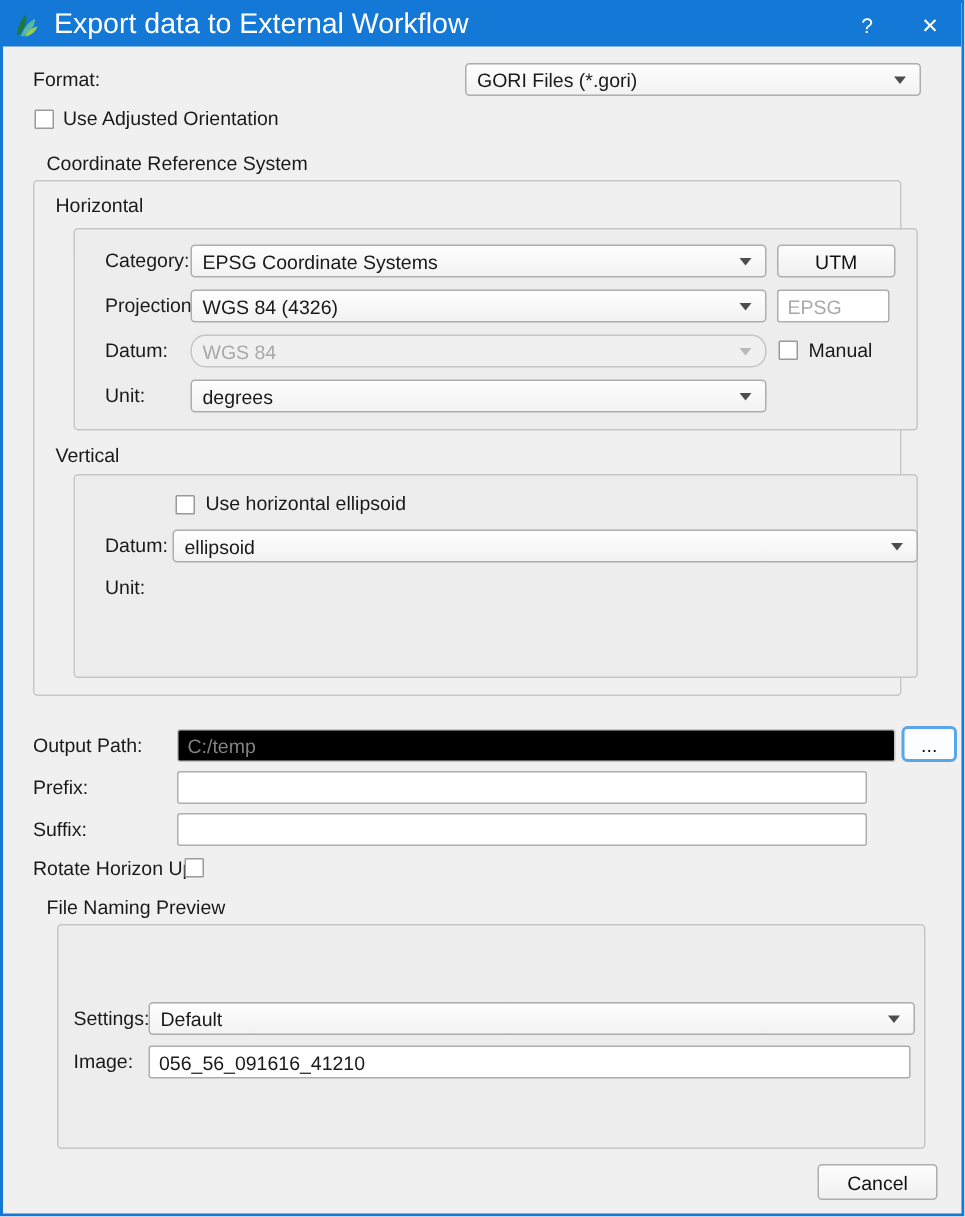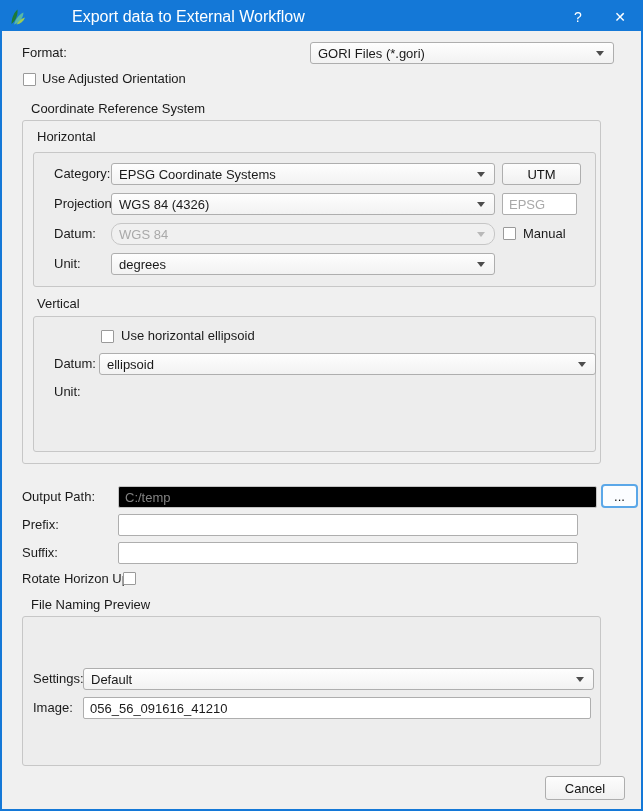--- a/index.html
+++ b/index.html
@@ -6,21 +6,21 @@
   .window {
     position:relative; width:643px; height:811px; box-sizing:border-box;
     background:#f0f0f0; border:2px solid #1478d7; overflow:hidden;
     font-family:"Liberation Sans",sans-serif; font-size:13px; color:#1a1a1a;
   }
   .titlebar {
     position:absolute; left:0; top:0; right:0; height:29px;
     background:#1478d7; color:#ffffff; display:flex; align-items:center;
   }
   .titlebar-icon { width:18px; height:18px; margin:0 9px 0 7px; flex:none; }
-  .titlebar-title { font-size:16px; white-space:nowrap;margin-left:36px; }
+  .titlebar-title { font-size:19px; white-space:nowrap; }
   .titlebar-btns { margin-left:auto; display:flex; height:100%; }
   .tb-btn { width:42px; height:100%; display:flex; align-items:center; justify-content:center; font-size:14px; }
 
   .label { position:absolute; height:22px; line-height:22px; white-space:nowrap; }
 
   .combo {
     position:absolute; height:22px; box-sizing:border-box;
     border:1px solid #aeaeae; border-radius:3px;
     background:linear-gradient(#fefefe,#f2f2f2);
     padding:0 24px 0 7px; display:flex; align-items:center; white-space:nowrap; overflow:hidden;
@@ -46,21 +46,21 @@
     font-size:13px; color:#111111;
   }
   .btn.focus-accent { border:2px solid #5aa7e8; border-radius:4px; background:#fbfdff; }
 
   .cb {
     position:absolute; width:13px; height:13px; box-sizing:border-box;
     background:#ffffff; border:1px solid #9a9a9a; border-radius:1px;
   }
 
   .gbox { position:absolute; box-sizing:border-box; border:1px solid #c7c7c7; border-radius:3px; }
-  .gbox.shade { background:#ededed; }
+  .gbox.shade { background:#ededed;margin-left:16px; }
 </style>
 </head>
 <body>
 
 <div class="window">
 
   <div class="titlebar">
     <svg class="titlebar-icon" viewBox="0 0 18 18">
       <path d="M2.5 16 C2.5 9 6 3.5 8.5 1.5 C9 6.5 7 12.5 2.5 16 Z" fill="#1d7a36"></path>
       <path d="M5 16.5 C6.5 11 10 6.5 14.5 4.5 C14 10.5 10.5 15 5 16.5 Z" fill="#57b8a6"></path>

